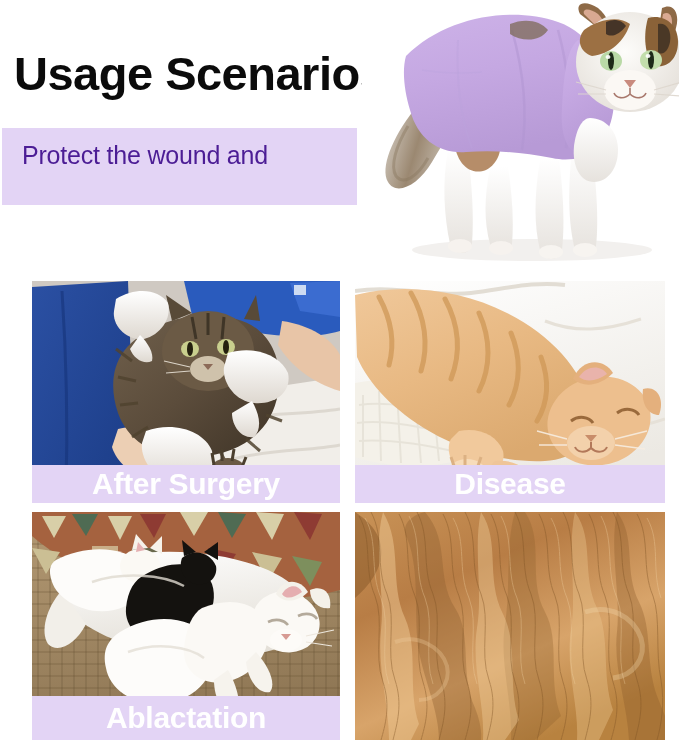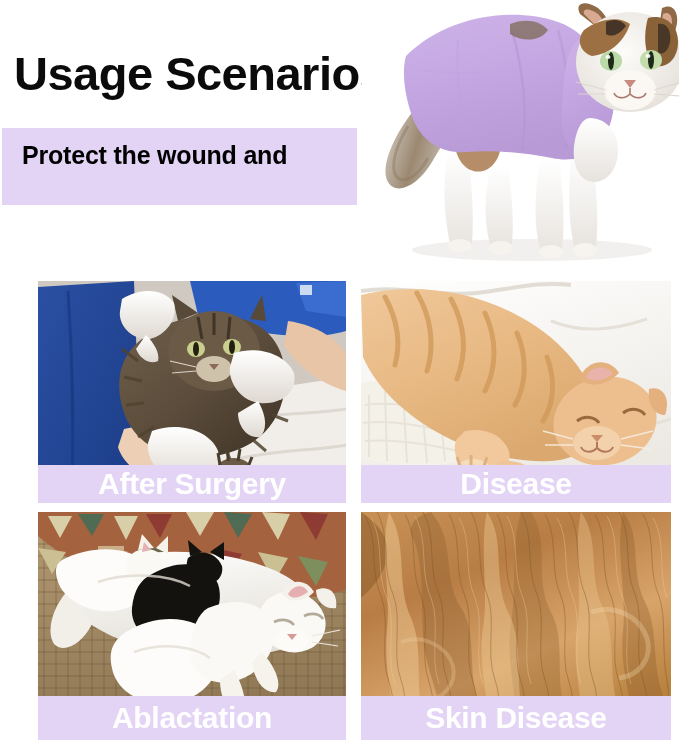--- a/index.html
+++ b/index.html
@@ -20,30 +20,30 @@
     font-size:47px;font-weight:bold;letter-spacing:-0.5px;
     color:#0b0b0b;line-height:1;white-space:nowrap;
   }
 
   .hero-banner{
     position:absolute;left:2px;top:128px;width:355px;height:77px;
     background:#e3d4f5;
   }
   .hero-banner-text{
     position:absolute;left:20px;top:13px;width:330px;
-    font-size:25px;font-weight:bold;color:#000000;
+    font-size:25px;font-weight:normal;color:#4c1d95;
     line-height:1.18;letter-spacing:-0.2px;
   }
 
   
   .hero-photo{position:absolute;left:362px;top:0;width:317px;height:268px;overflow:hidden;background:#fff;}
   .hp-svg{display:block;width:100%;height:100%;}
 
   
-  .grid{position:absolute;left:16px;top:276px;width:606px;height:464px;}
+  .grid{position:absolute;left:10px;top:276px;width:606px;height:464px;}
   .cell{position:absolute;overflow:hidden;background:#fff;}
   .cell-r1{top:5px;height:222px;}
   .cell-r2{top:236px;height:228px;}
   .cell-c1{left:22px;width:308px;}
   .cell-c2{left:345px;width:310px;}
 
   .cell-photo{position:absolute;left:0;top:0;right:0;bottom:0;overflow:hidden;}
   .cell-photo svg{display:block;width:100%;height:100%;}
 
   .cell-label{
@@ -444,19 +444,16 @@
             <path d="M246 4 C260 30 250 58 262 86 C272 112 260 144 270 172"></path>
             <path d="M292 6 C306 30 296 58 306 86"></path>
           </g>
 
           <g opacity="0.3">
             <path d="M230 100 C254 92 278 104 286 126 C292 146 278 164 258 166" stroke="#f5ddb4" stroke-width="5" fill="none"></path>
             <path d="M40 130 C62 122 86 134 92 154 C96 172 82 188 64 188" stroke="#f0d2a2" stroke-width="4" fill="none"></path>
           </g>
         </svg>
       </div>
-      <div class="cell-label">
-        <span class="cell-label-text">Skin Disease</span>
-      </div>
     </div>
 
   </div>
 </div>
 
 </body></html>

